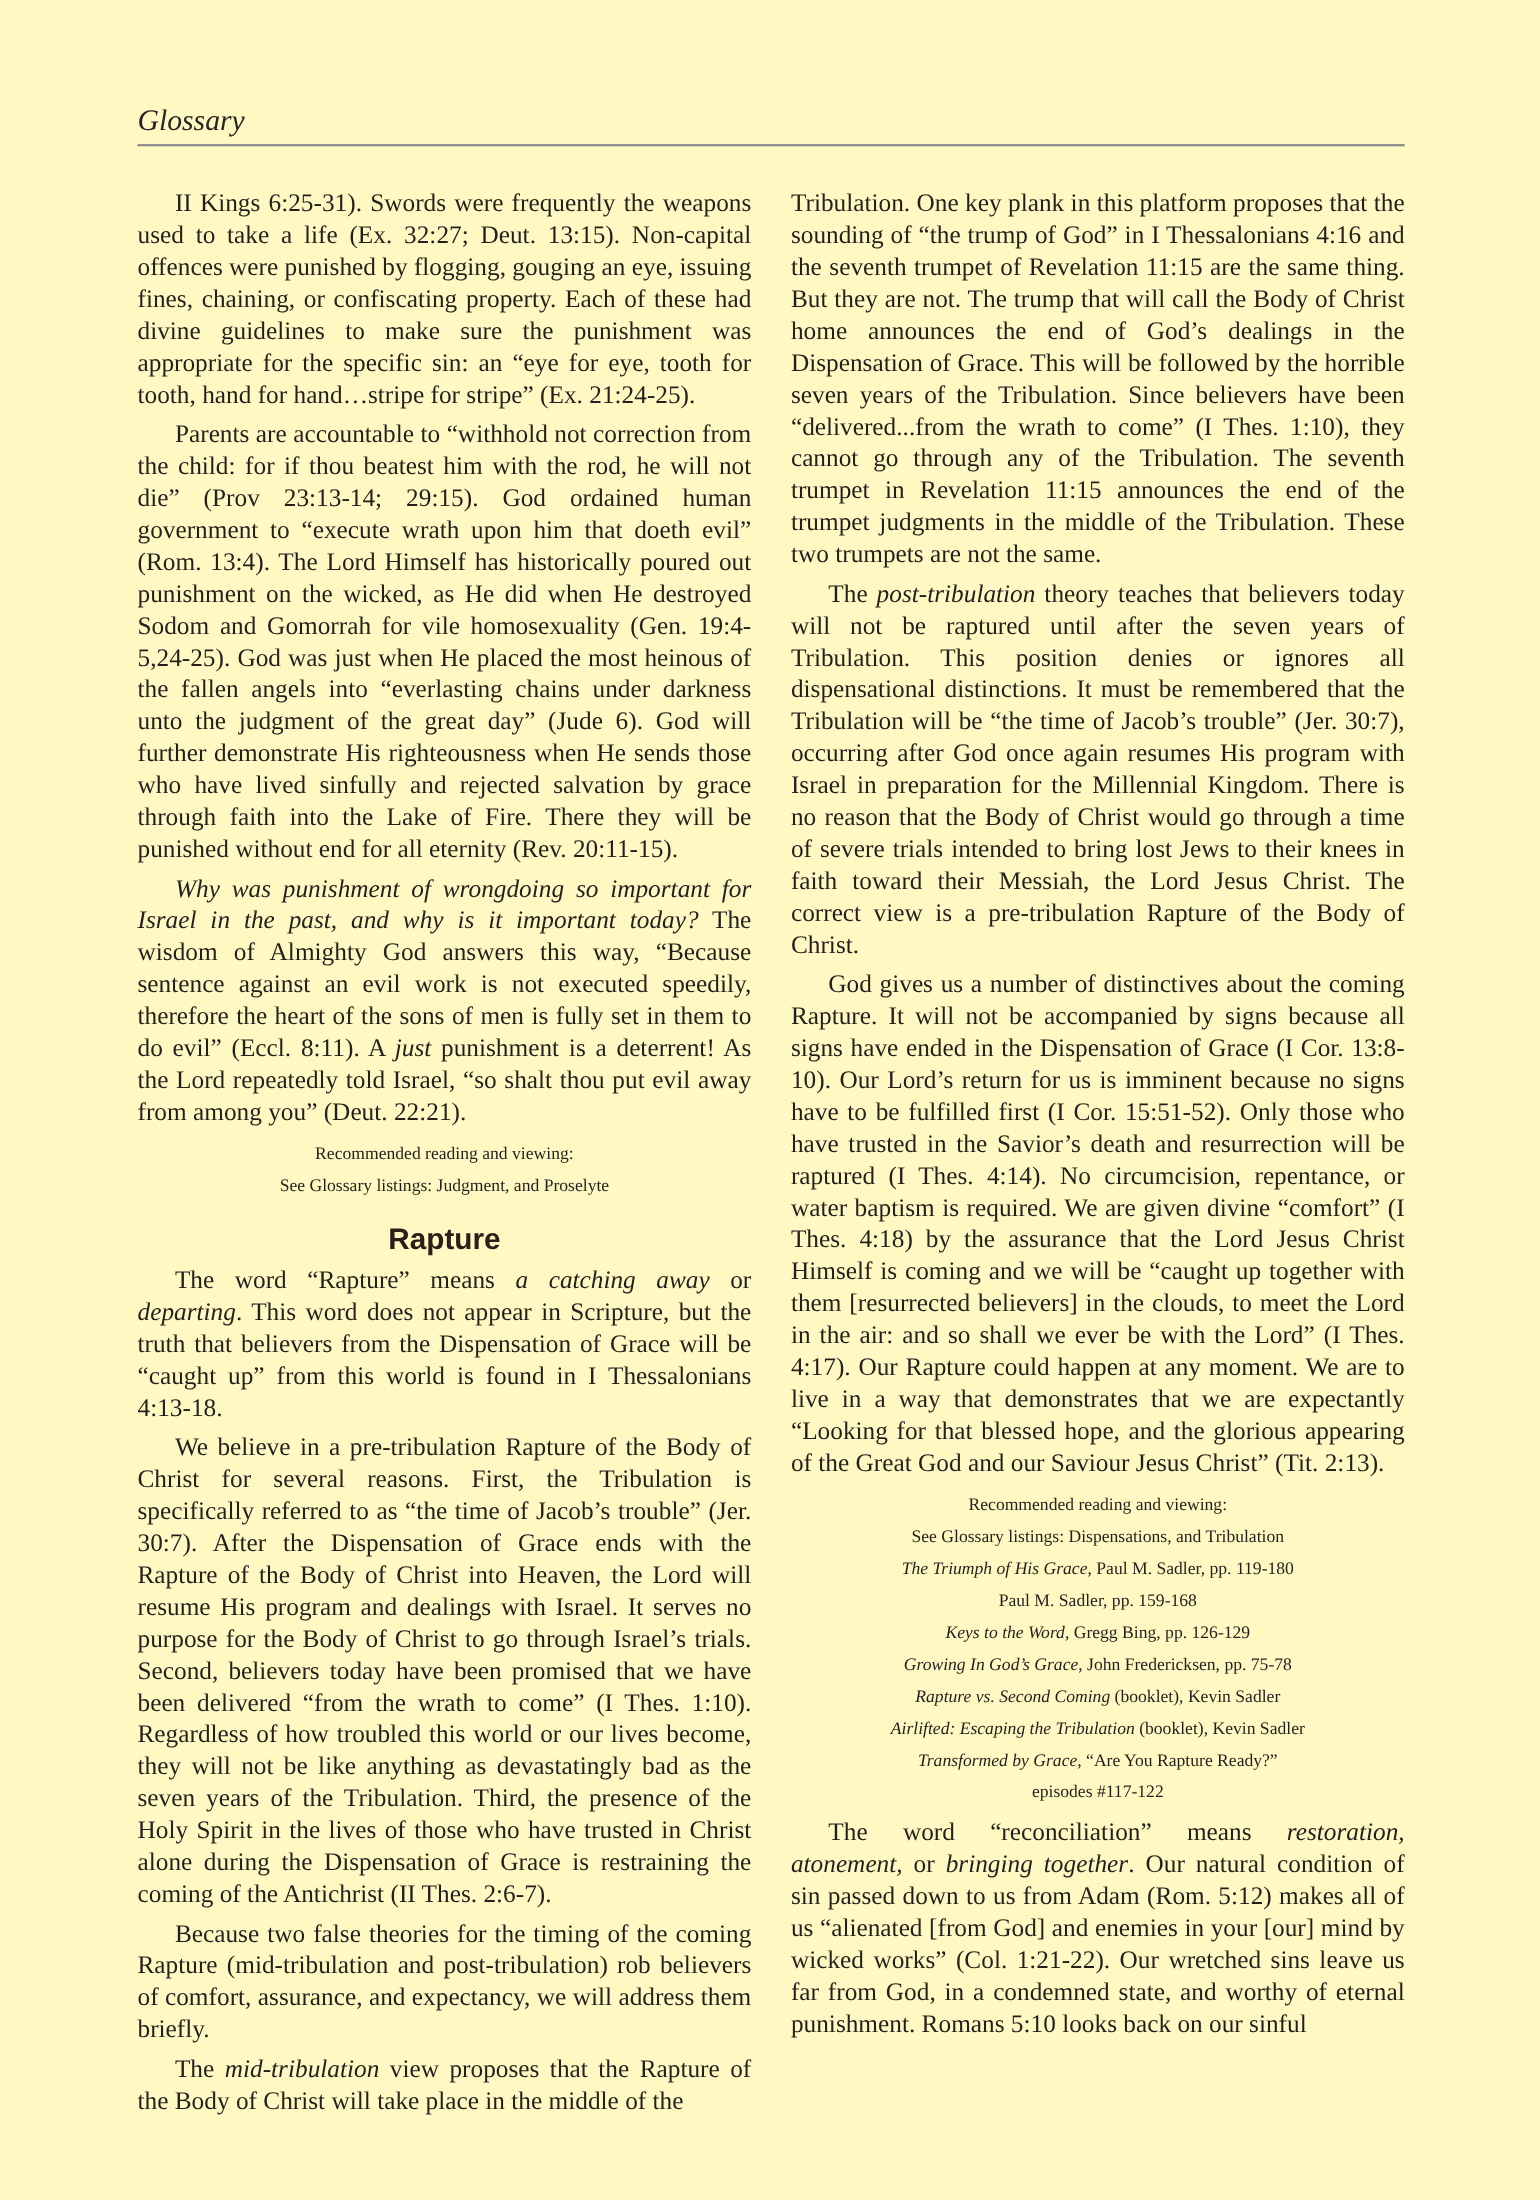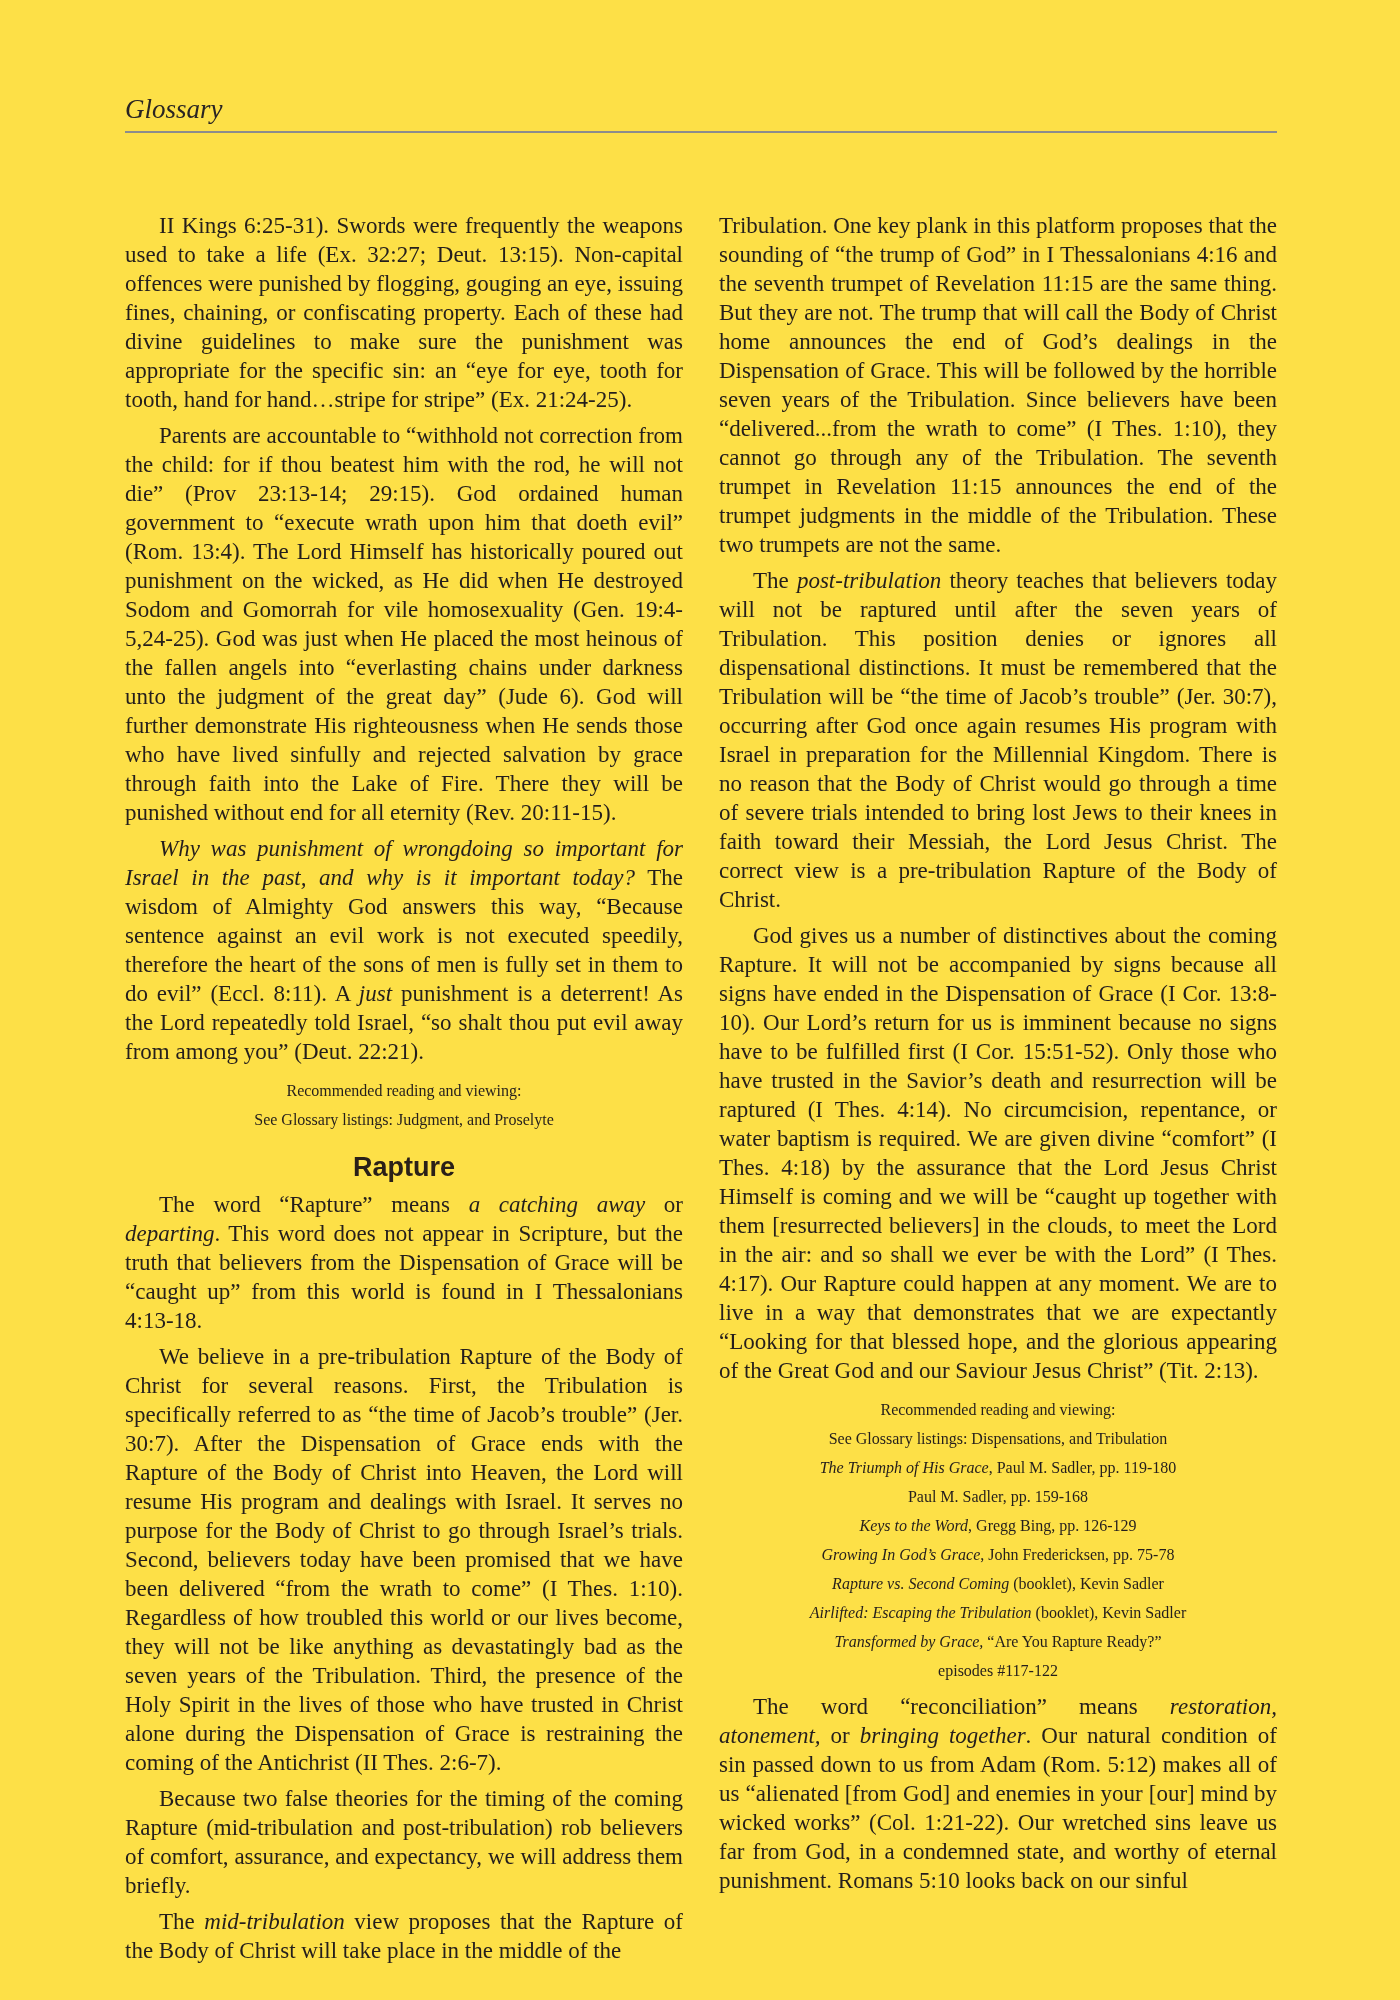--- a/index.html
+++ b/index.html
@@ -4,21 +4,21 @@
 <style>
   html, body {
     margin: 0;
     padding: 0;
     background: #ffffff;
   }
   .page {
     position: relative;
     width: 1400px;
     height: 2000px;
-    background: #fde047;
+    background: #fef9c3;
     color: #241e1c;
     font-family: "Liberation Serif", "DejaVu Serif", serif;
     overflow: hidden;
   }
   .content {
     position: absolute;
     left: 125px;
     top: 94px;
     width: 1152px;
   }
@@ -34,21 +34,20 @@
     margin: 7px 0 0 0;
     height: 0;
   }
   .columns {
     display: flex;
     gap: 36px;
     margin-top: 37px;
   }
   .col {
     width: 558px;
-    margin-top: 41px;
   }
   .para {
     margin: 0 0 7px 0;
     font-size: 23px;
     line-height: 29px;
     text-align: justify;
     hyphens: auto;
     -webkit-hyphens: auto;
   }
   .indent {

